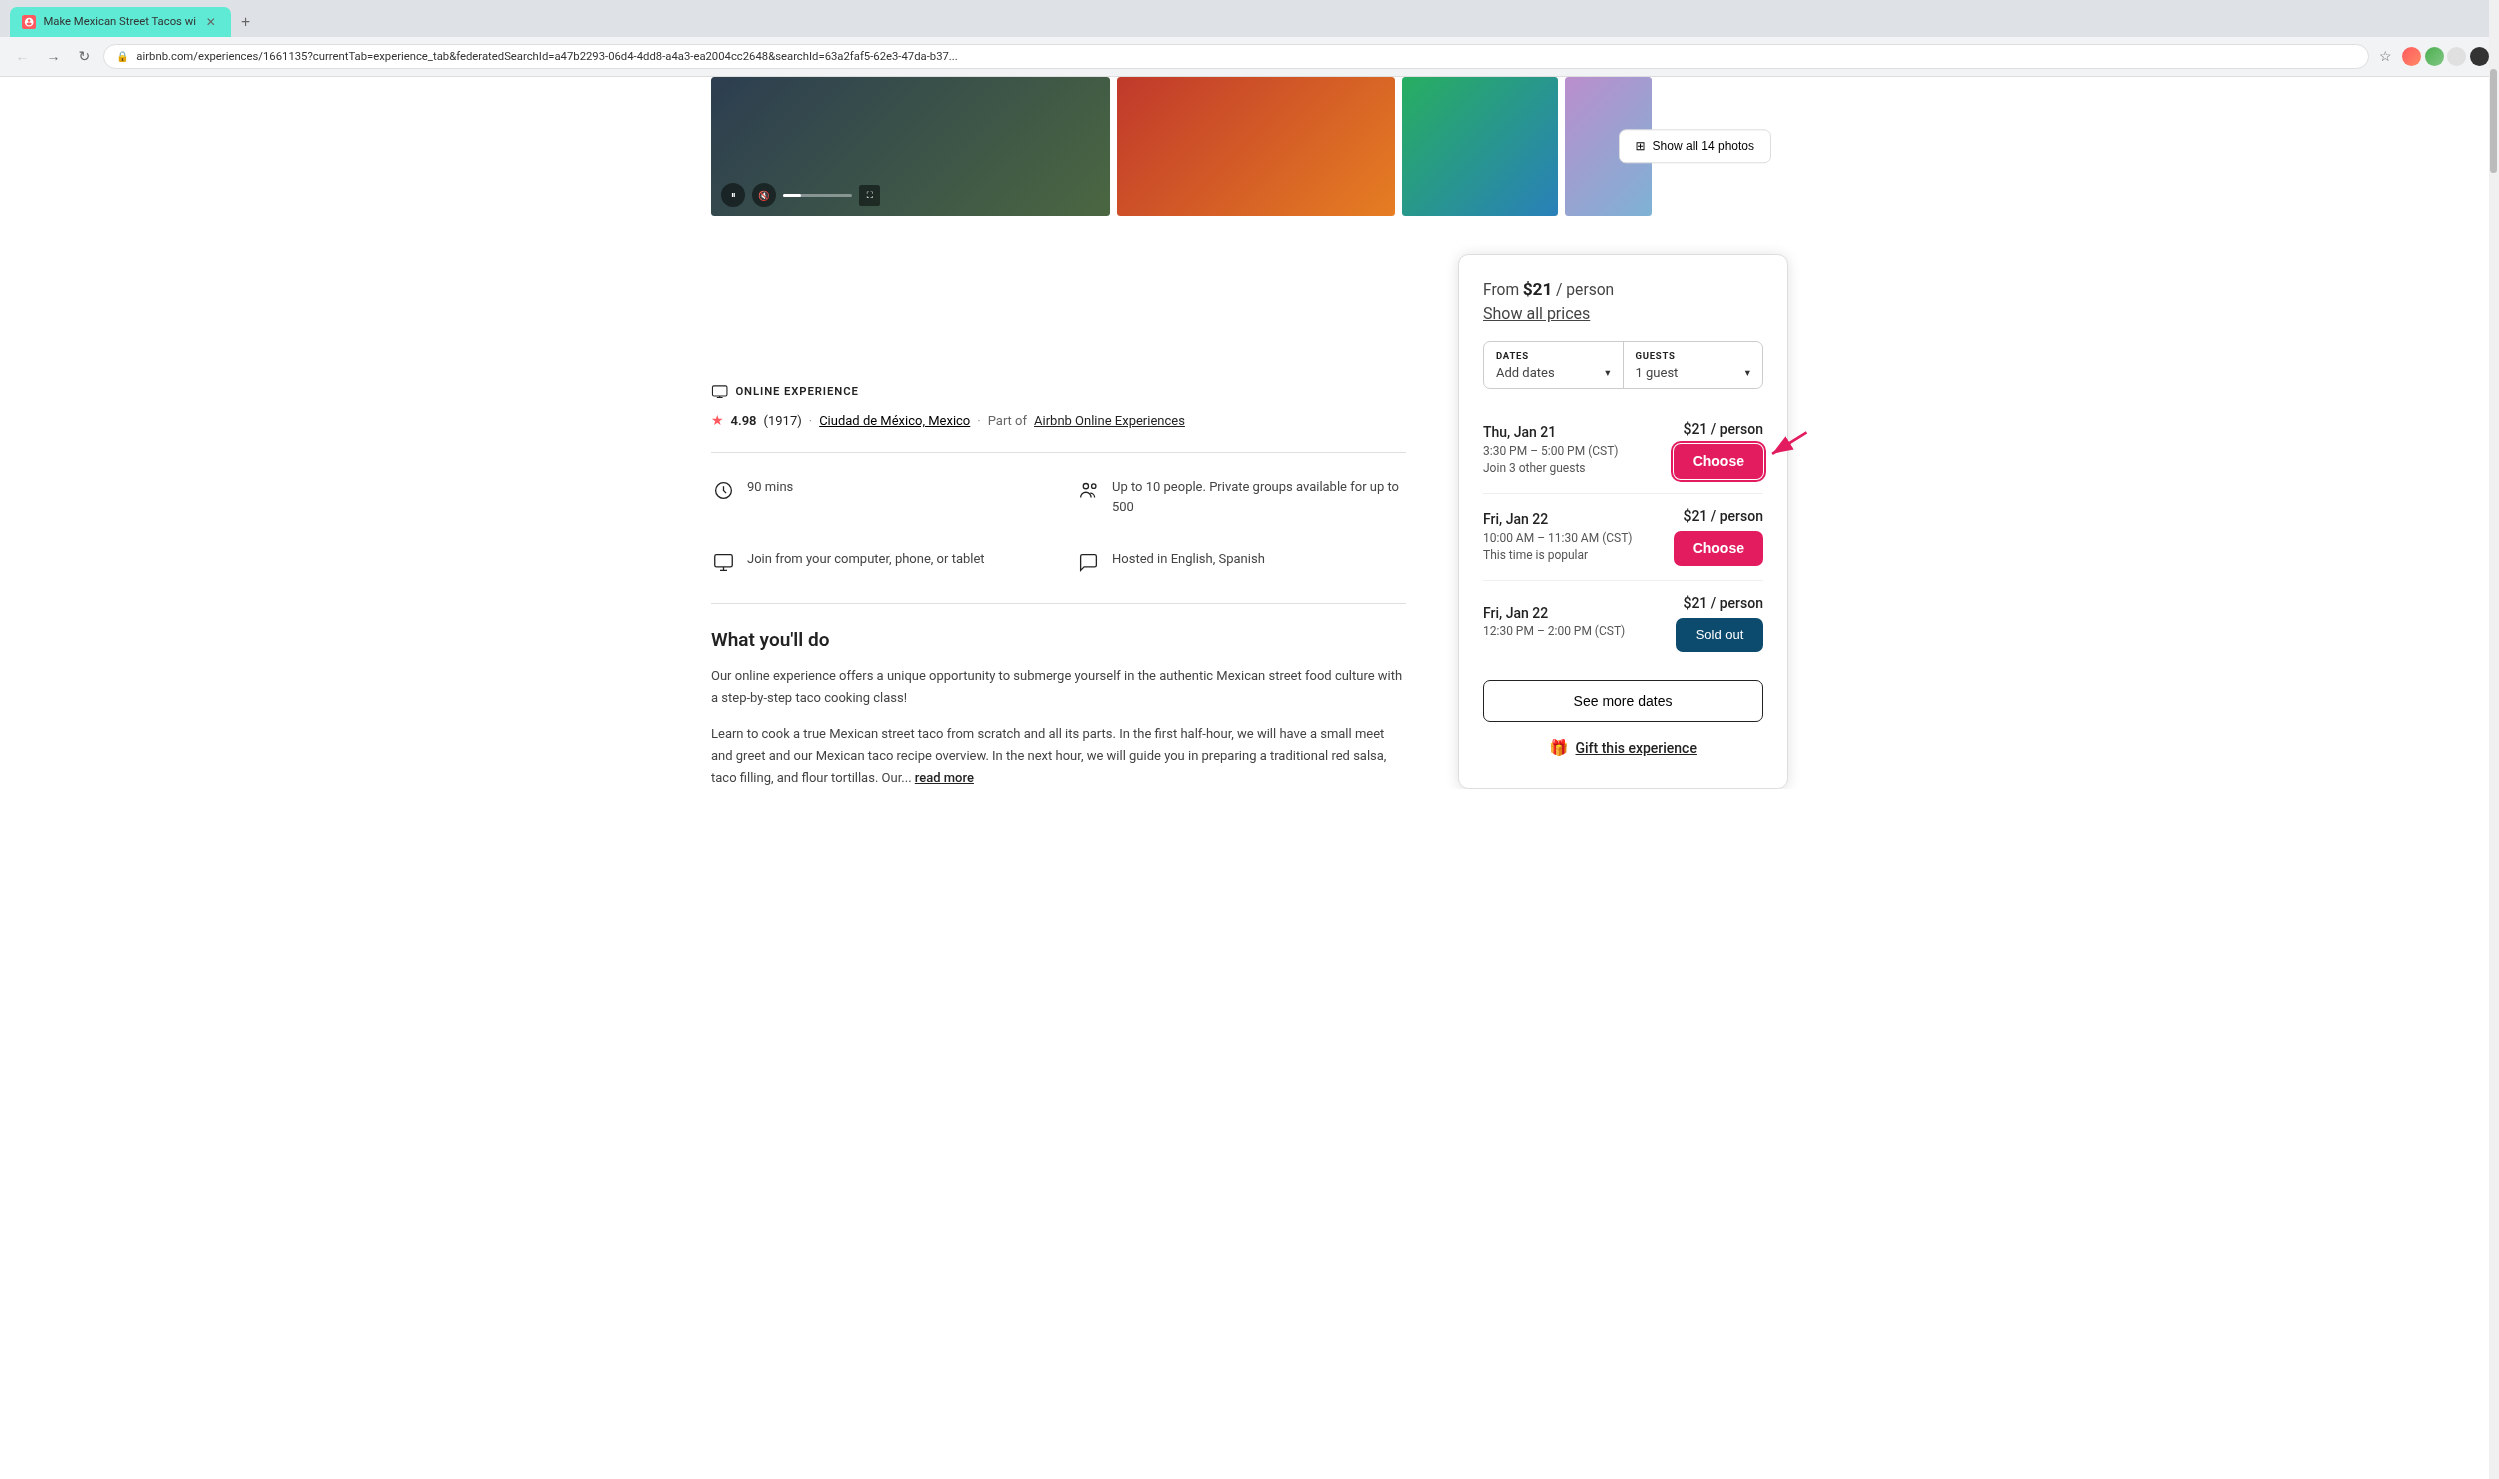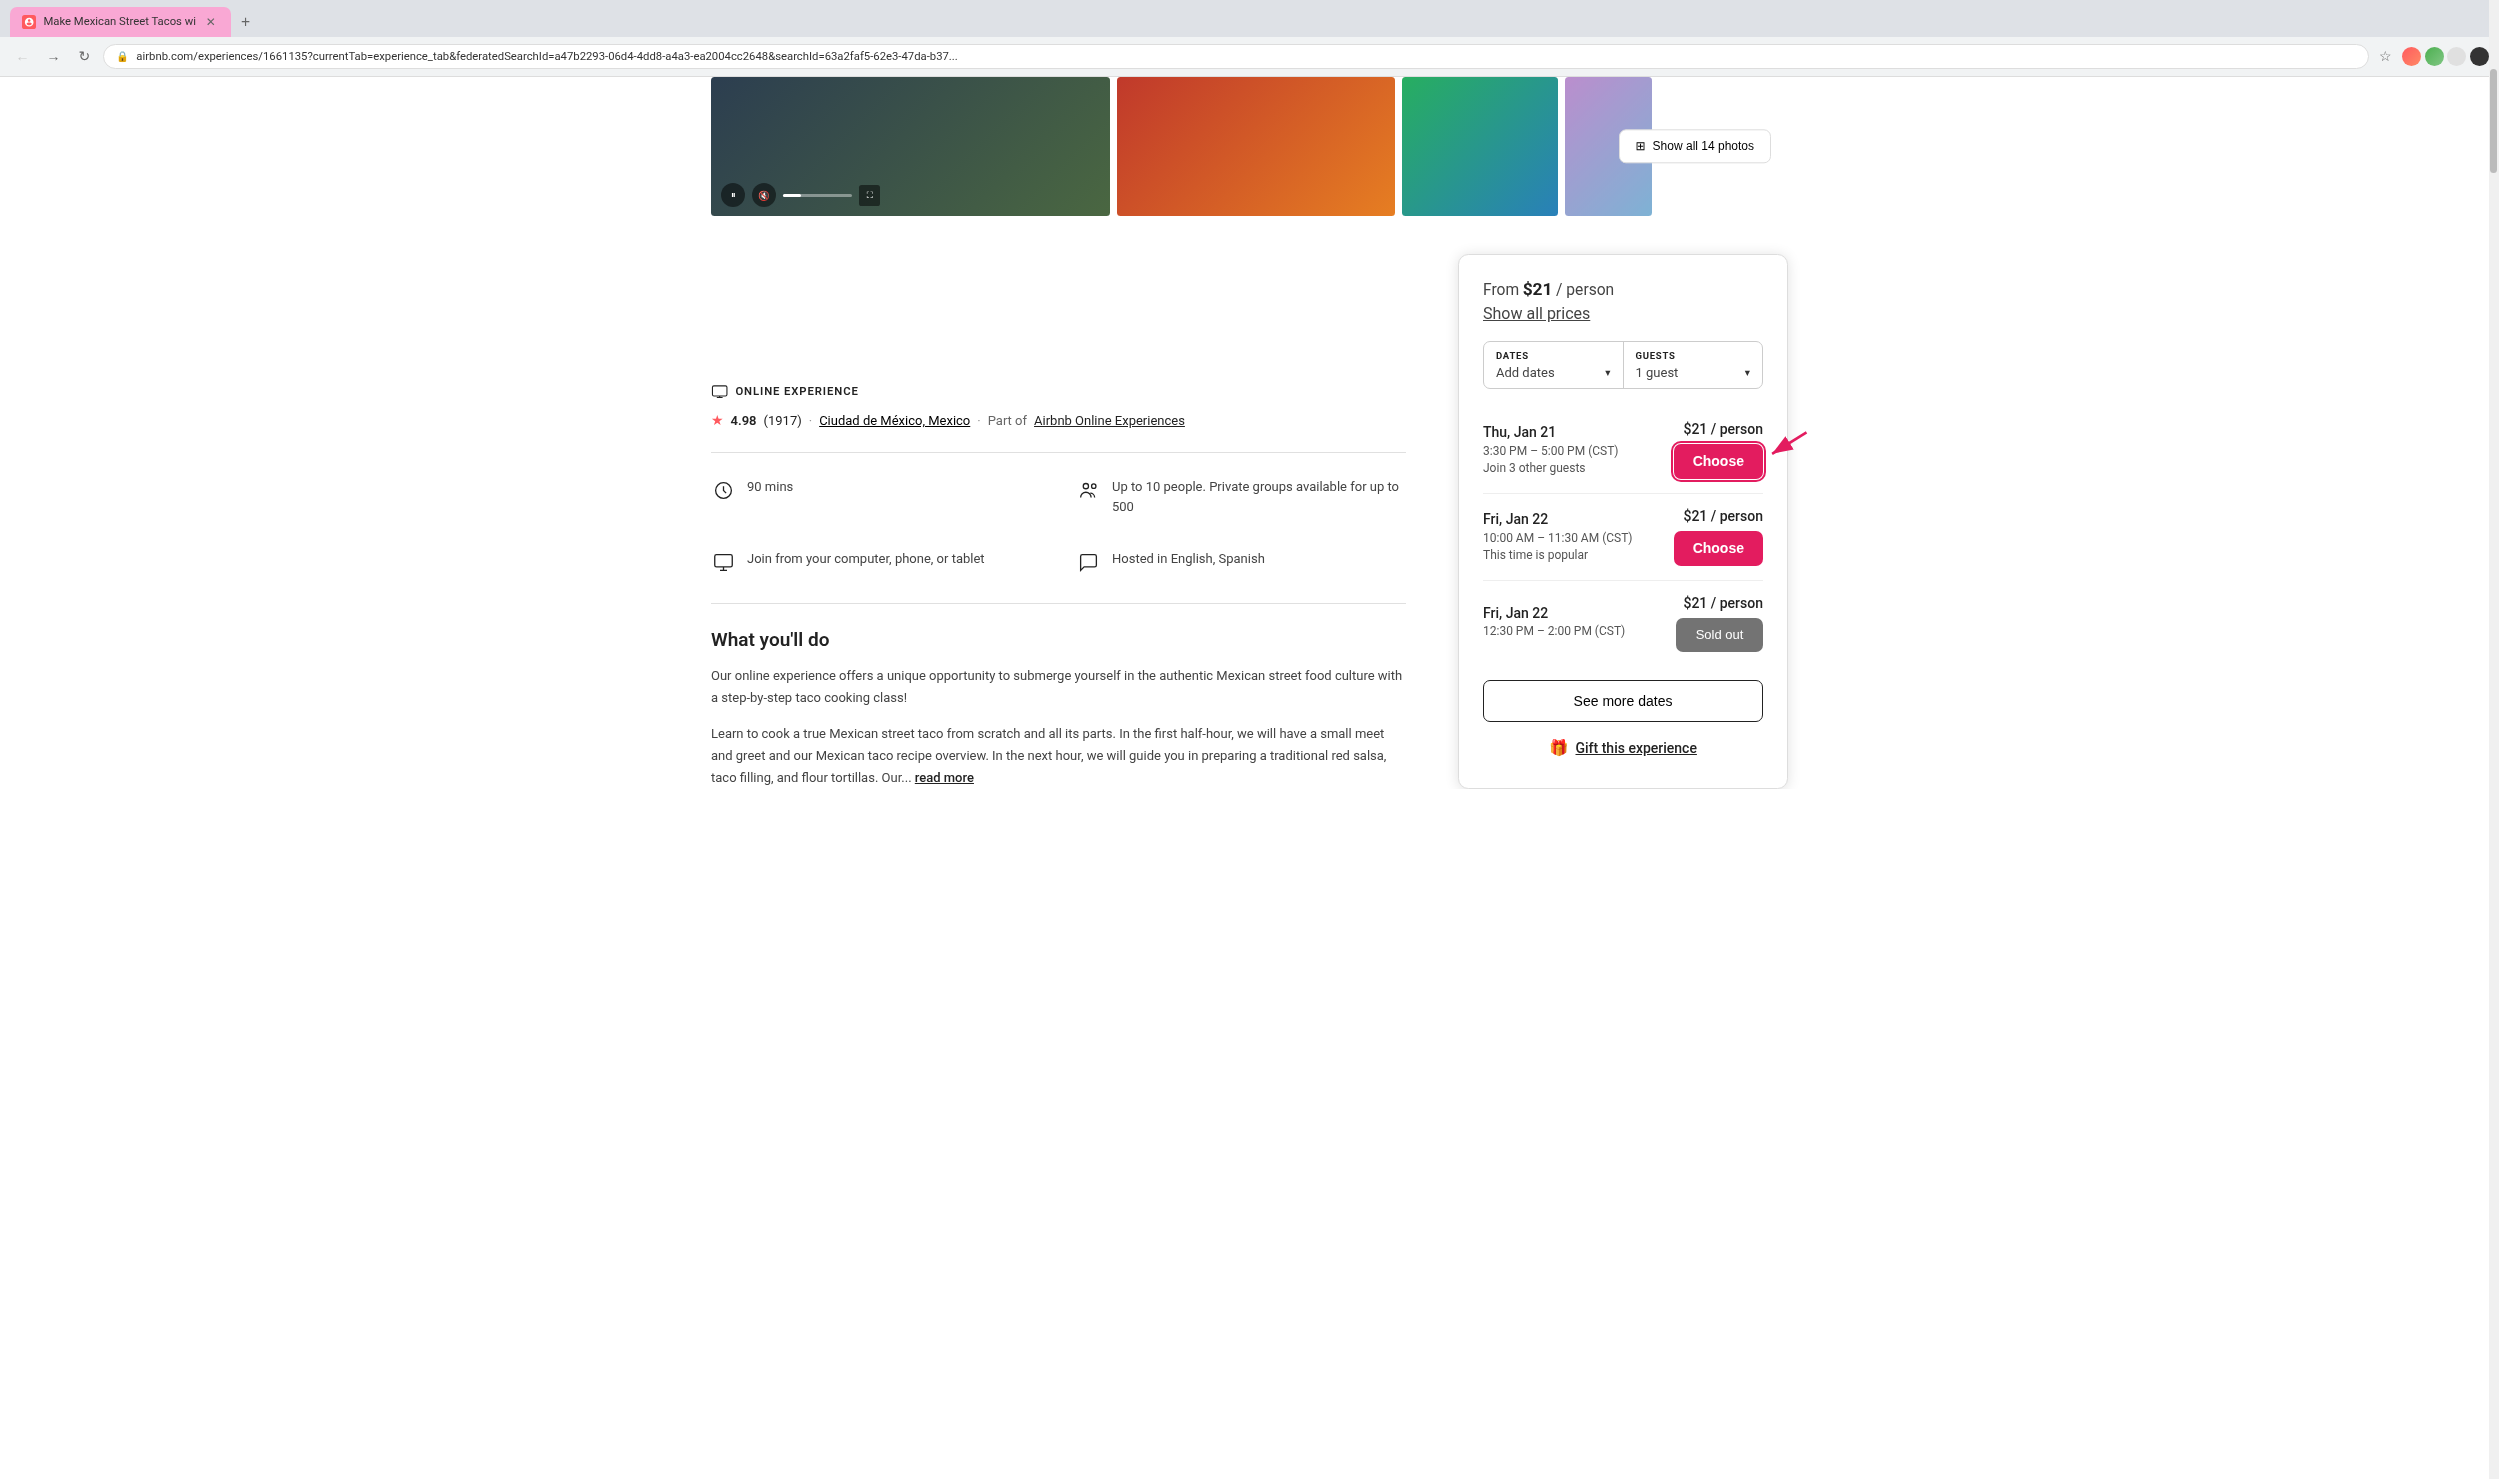--- a/index.html
+++ b/index.html
@@ -1,21 +1,21 @@
 <!DOCTYPE html>
 <html style="font-size:14px"><head>
   <meta charset="utf-8">
   <style>
     * { box-sizing: border-box; margin: 0; padding: 0; }
     body { font-family: -apple-system, BlinkMacSystemFont, 'Segoe UI', Roboto, sans-serif; background: #fff; color: #222; font-size: 14px; overflow-x: hidden; }
 
     
     .browser-chrome { background: #f1f3f4; border-bottom: 0.9px solid #ddd; }
     .tab-bar { display: flex; align-items: center; padding: 7px 10.4px 0; background: #dee1e6; gap: 3.5px; }
-    .tab { display: flex; align-items: center; background: #f9a8d4; border-radius: 7px 7px 0 0; padding: 7px 12px; font-size: 11.3px; gap: 7px; min-width: 174px; max-width: 226px; }
+    .tab { display: flex; align-items: center; background: #5eead4; border-radius: 7px 7px 0 0; padding: 7px 12px; font-size: 11.3px; gap: 7px; min-width: 174px; max-width: 226px; }
     .tab-favicon { width: 14px; height: 14px; background: #ff5a5f; border-radius: 2.6px; flex-shrink: 0; display: flex; align-items: center; justify-content: center; }
     .tab-favicon svg { width: 10.4px; height: 10.4px; fill: white; }
     .tab-title { flex: 1; font-size: 11.3px; color: #333; white-space: nowrap; overflow: hidden; text-overflow: ellipsis; }
     .tab-close { color: #666; font-size: 12px; cursor: pointer; width: 15.6px; height: 15.6px; display: flex; align-items: center; justify-content: center; border-radius: 50%; }
     .tab-new { background: none; border: none; font-size: 15.6px; color: #666; cursor: pointer; padding: 3.5px 7px; }
     .address-bar { display: flex; align-items: center; padding: 7px 10.4px; gap: 7px; }
     .nav-btn { background: none; border: none; cursor: pointer; color: #666; font-size: 14px; padding: 3.5px; border-radius: 50%; width: 24px; height: 24px; display: flex; align-items: center; justify-content: center; }
     .nav-btn.disabled { color: #ccc; cursor: default; }
     .url-bar { flex: 1; display: flex; align-items: center; background: #fff; border: 0.9px solid #ddd; border-radius: 17.4px; padding: 5.2px 12px; gap: 7px; font-size: 11.3px; }
     .lock-icon { color: #555; font-size: 10.4px; }
@@ -114,21 +114,21 @@
     .timeslot { display: flex; align-items: center; justify-content: space-between; padding: 14px 0; border-bottom: 0.9px solid #eee; }
     .timeslot:last-of-type { border-bottom: none; }
     .timeslot-info { flex: 1; }
     .timeslot-date { font-size: 14px; font-weight: 500; color: #222; margin-bottom: 3.5px; }
     .timeslot-time { font-size: 12px; color: #555; margin-bottom: 3.5px; }
     .timeslot-note { font-size: 12px; color: #555; }
     .timeslot-right { display: flex; flex-direction: column; align-items: flex-end; gap: 7px; }
     .timeslot-price { font-size: 14px; font-weight: 500; color: #222; }
     .choose-btn { background: #e31c5f; color: white; border: none; border-radius: 7px; padding: 9.5px 19px; font-size: 14px; font-weight: 600; cursor: pointer; min-width: 87px; }
     .choose-btn.highlighted { outline: 2.6px solid #e31c5f; outline-offset: 1.7px; }
-    .sold-out-btn { background: #737373; color: white; border: none; border-radius: 7px; padding: 9.5px 19px; font-size: 13px; font-weight: 500; cursor: not-allowed; min-width: 87px; }
+    .sold-out-btn { background: #0c4a6e; color: white; border: none; border-radius: 7px; padding: 9.5px 19px; font-size: 13px; font-weight: 500; cursor: not-allowed; min-width: 87px; }
 
     
     .see-more-btn { width: 100%; border: 0.9px solid #222; border-radius: 7px; padding: 12px; font-size: 14px; font-weight: 500; background: white; cursor: pointer; margin: 14px 0 10.4px; }
 
     
     .gift-row { display: flex; align-items: center; justify-content: center; gap: 7px; padding: 7px 0; font-size: 14px; cursor: pointer; }
     .gift-link { text-decoration: underline; font-weight: 500; color: #222; }
     .gift-icon { font-size: 15.6px; }
     .timeslot-first { position: relative; }
   </style>

